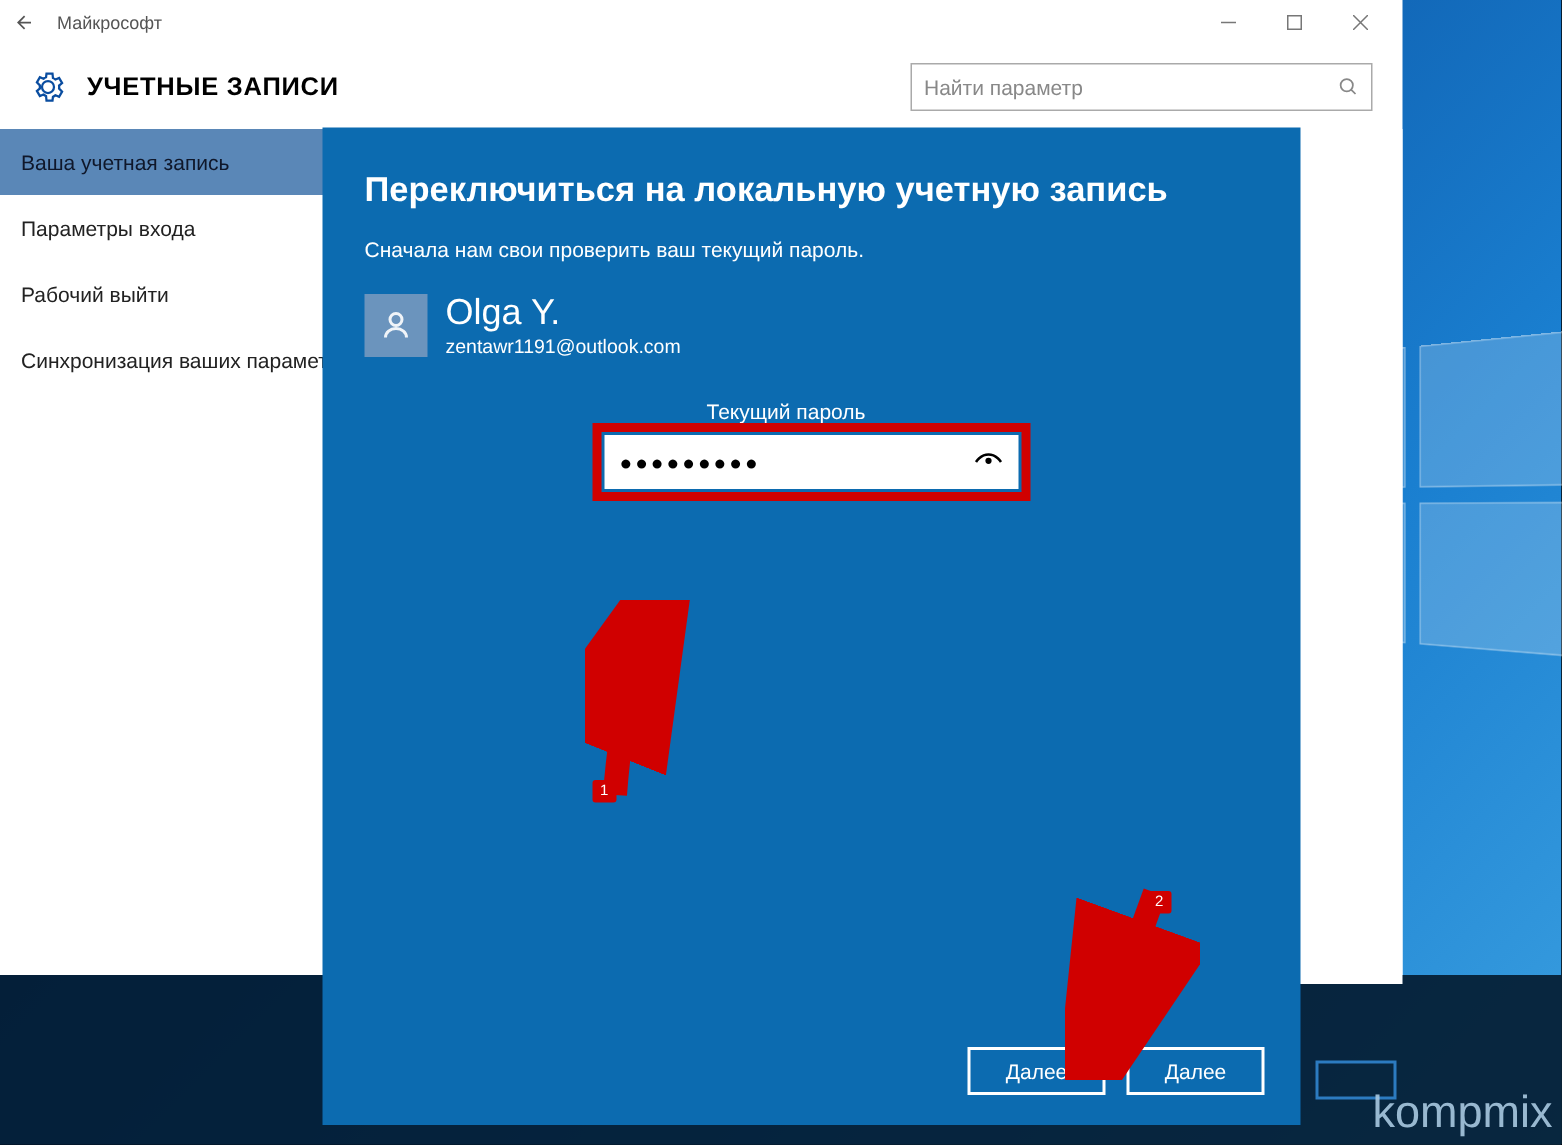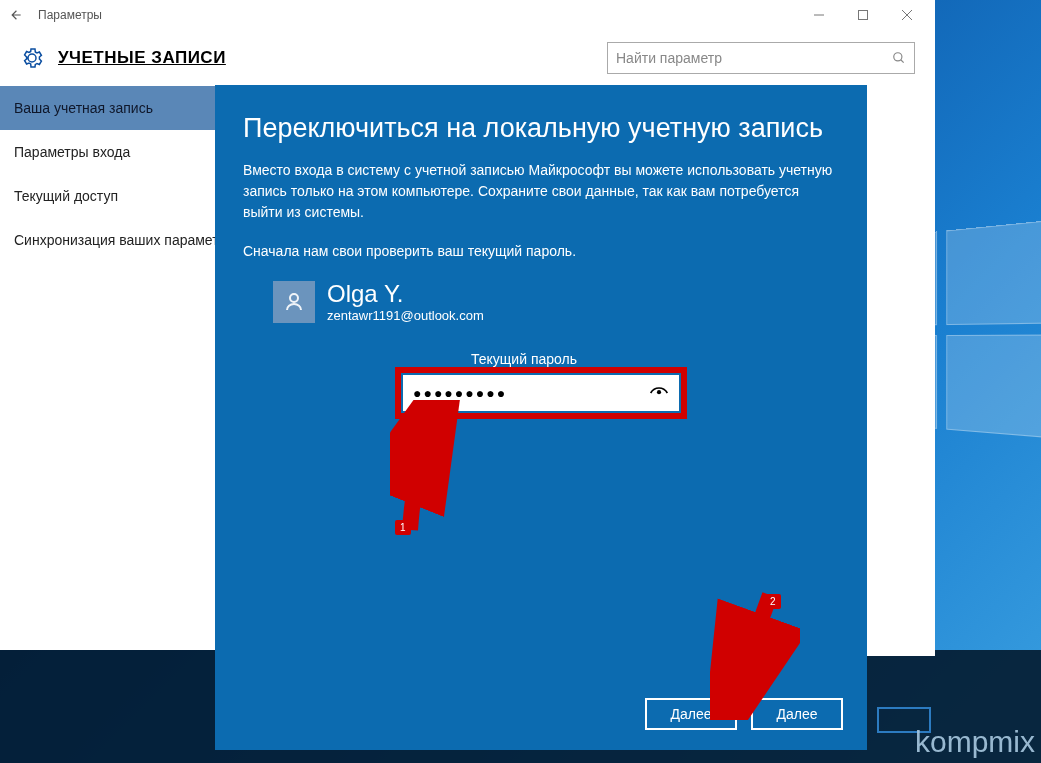--- a/index.html
+++ b/index.html
@@ -13,34 +13,34 @@
   .ws4{left:105px;top:105px;width:95px;height:95px;}
 
   
   .settings{position:absolute;left:0;top:0;width:935px;height:650px;background:#fff;color:#000;}
   .titlebar{height:30px;display:flex;align-items:center;padding:0 6px;color:#555;font-size:12px;}
   .titlebar .back{width:20px;height:20px;margin-right:12px;display:flex;align-items:center;justify-content:center;color:#555;}
   .titlebar .spacer{flex:1;}
   .titlebar .wbtn{width:44px;height:28px;display:flex;align-items:center;justify-content:center;color:#777;}
   .header{display:flex;align-items:center;padding:12px 20px;}
   .header .gear{width:24px;height:24px;margin-right:14px;color:#0a4da0;}
-  .header h1{margin:0;font-size:17px;font-weight:600;letter-spacing:.5px;text-decoration:underline;}
+  .header h1{margin:0;font-size:17px;font-weight:600;letter-spacing:.5px;}
   .searchbox{margin-left:auto;border:1px solid #aaa;height:30px;width:290px;display:flex;align-items:center;padding:0 8px;color:#888;font-size:14px;gap:38px;}
   .searchbox span{flex:1;}
   .body{display:flex;height:calc(100% - 80px);}
   .sidebar{width:265px;}
   .side-item{padding:14px 14px;font-size:14px;color:#222;white-space:nowrap;overflow:hidden;}
   .side-item.selected{background:#5a87b7;color:#0f172a;}
   .content{flex:1;background:#fff;}
 
   
   .modal{position:absolute;left:215px;top:85px;width:652px;height:665px;background:#0c6bb0;color:#fff;padding:28px 28px 18px 28px;box-sizing:border-box;}
-  .modal h2{margin:0 0 16px 0;font-weight:400;font-size:27px;}
+  .modal h2{margin:0 0 16px 0;font-weight:700;font-size:23px;}
   .modal p{margin:0 0 18px 0;font-size:14px;line-height:1.5;}
-  .user{display:flex;align-items:center;margin-top:10px;margin-left:30px;}
+  .user{display:flex;align-items:center;margin-top:10px;}
   .avatar{width:42px;height:42px;background:#6b94bd;display:flex;align-items:center;justify-content:center;margin-right:12px;}
   .avatar svg{width:24px;height:24px;fill:#fff;opacity:.9;}
   .uname{font-size:24px;font-weight:300;}
   .umail{font-size:13px;}
   .formrow{display:flex;align-items:center;margin-top:28px;flex-direction:column;}
   .formrow label{width:140px;font-size:14px;}
   .pwwrap{border:6px solid #d00000;padding:2px 2px;}
   .pwfield{background:#fff;width:260px;height:36px;display:flex;align-items:center;padding:0 8px;}
   .pwfield input{border:0;outline:0;flex:1;font-size:14px;letter-spacing:2px;}
   .eye{width:24px;height:24px;display:flex;align-items:center;justify-content:center;color:#000;}
@@ -70,21 +70,21 @@
 
 <div class="overlay-dark"></div>
 
 <div class="settings">
   <div class="titlebar">
     <div class="back">
       <svg width="14" height="14" viewBox="0 0 24 24">
           <path d="M20 11H7.8l5.6-5.6L12 4l-8 8 8 8 1.4-1.4L7.8 13H20z" fill="currentColor"></path>
         </svg>
     </div>
-    <div>Параметры</div>
+    <div>Майкрософт</div>
     <div class="spacer"></div>
     <div class="wbtn">
       <svg width="10" height="10" viewBox="0 0 10 10">
           <path d="M0 5h10" stroke="currentColor" stroke-width="1"></path>
         </svg>
     </div>
     <div class="wbtn">
       <svg width="10" height="10" viewBox="0 0 10 10">
           <rect x=".5" y=".5" width="9" height="9" fill="none" stroke="currentColor"></rect>
         </svg>
@@ -109,30 +109,29 @@
           <circle cx="10" cy="10" r="7" fill="none" stroke="#888" stroke-width="2"></circle>
           <path d="M15 15l5 5" stroke="#888" stroke-width="2"></path>
         </svg>
     </div>
   </div>
 
   <div class="body">
     <div class="sidebar">
       <div class="side-item selected"><span>Ваша учетная запись</span></div>
       <div class="side-item"><span>Параметры входа</span></div>
-      <div class="side-item"><span>Текущий доступ</span></div>
+      <div class="side-item"><span>Рабочий выйти</span></div>
       <div class="side-item"><span>Синхронизация ваших параметров</span></div>
     </div>
     <div class="content"></div>
   </div>
 </div>
 
 <div class="modal">
   <h2>Переключиться на локальную учетную запись</h2>
-  <p>Вместо входа в систему с учетной записью Майкрософт вы можете использовать учетную запись только на этом компьютере. Сохраните свои данные, так как вам потребуется выйти из системы.</p>
   <p>Сначала нам свои проверить ваш текущий пароль.</p>
 
   <div class="user">
     <div class="avatar">
       <svg viewBox="0 0 24 24">
           <path d="M12 12a4 4 0 100-8 4 4 0 000 8zm-7 8c0-3.3 3.1-6 7-6s7 2.7 7 6" fill="none" stroke="#fff" stroke-width="2"></path>
         </svg>
     </div>
     <div>
       <div class="uname">Olga Y.</div>

